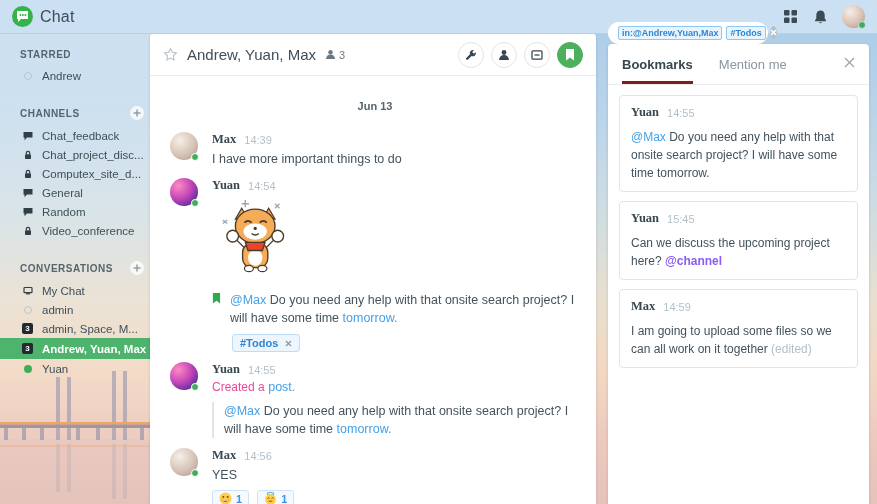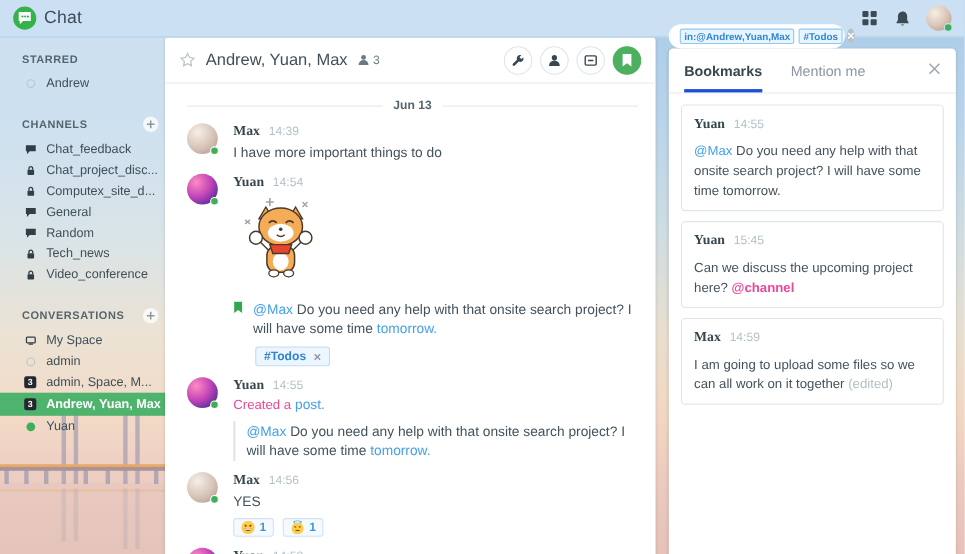--- a/index.html
+++ b/index.html
@@ -59,58 +59,58 @@
   .chat-header { height:42px; display:flex; align-items:center; padding:0 13px;
     border-bottom:1px solid #e8ecee; }
   .chat-title { font-size:15px; color:#414f59; margin:0 9px; }
   .member-count { display:flex; align-items:center; gap:3px; font-size:11px; color:#6a7a84; }
   .hdr-actions { margin-left:auto; display:flex; gap:7px; }
   .circle-btn { width:26px; height:26px; border-radius:50%; border:1px solid #dfe5e8;
     background:#fff; display:flex; align-items:center; justify-content:center; color:#37474f; }
   .circle-btn.green { background:#4cb05e; border-color:#4cb05e; color:#fff; }
 
   .messages { padding:12px 16px 0 20px; height:calc(100% - 42px); overflow:hidden; }
-  .date-divider { display:flex; align-items:center; gap:10px; margin:2px 0 4px; }
+  .date-divider { display:flex; align-items:center; gap:10px; margin:2px 0 4px;flex-direction:column; }
   .date-divider .line { flex:1; height:1px; background:#e4e8ea; }
   .date-divider .date { font-size:11px; font-weight:bold; color:#55646e; }
 
   .msg { display:flex; margin-top:10px; }
   .avatar { width:28px; height:28px; border-radius:50%; position:relative; flex:none; margin-right:14px; }
   .avatar .status-dot { border-color:#fff; }
   .avatar.max { background:radial-gradient(circle at 35% 30%, #f6efe7, #d6c3b6 55%, #ab928a); }
   .avatar.yuan { background:radial-gradient(circle at 30% 28%, #ff8ac2, #c043b8 48%, #4b2f93 85%); }
   .msg-content { flex:1; min-width:0; }
   .msg-head { display:flex; align-items:center; gap:8px; }
   .sender { font-weight:bold; font-size:12.5px; color:#37474f;font-family:Liberation Serif, serif; }
   .time { font-size:11px; color:#b3bfc7; }
   .msg-text { font-size:12.5px; color:#44525c; margin-top:3px; line-height:1.45; }
   .blue { color:#45a1e8; }
   .muted { color:#b3bfc7; }
-  .green-mention { color:#ec4899; font-weight:bold; }
+  .green-mention { color:#8b5cf6; font-weight:bold; }
   .sys-line { font-size:12px; color:#ec4899; }
 
   .todo-row { display:flex; gap:9px; margin:9px 0 0 42px; align-items:flex-start; }
   .todo-row .bm { margin-top:2px; flex:none; }
   .tag-row { margin:6px 0 0 62px; }
   .tag-chip { display:inline-flex; align-items:center; gap:7px; background:#edf6fe;
     border:1px solid #bedcf5; border-radius:3px; padding:2px 7px;
     font-size:11px; font-weight:bold; color:#2f86d2; }
   .quote-block { border-left:2px solid #dfe5e8; padding-left:10px; margin-top:5px; }
   .reactions { display:flex; gap:8px; margin-top:6px; }
   .react { display:inline-flex; align-items:center; gap:4px; border:1px solid #cfe3f5;
     background:#f5fafe; border-radius:3px; padding:1px 6px; font-size:11px;
     font-weight:bold; color:#3d96e0; }
 
   
   .right-panel { position:absolute; left:608px; top:44px; width:261px; bottom:0;
     background:#fff; z-index:3; border-radius:4px 4px 0 0; box-shadow:0 1px 3px rgba(0,0,0,.15); }
   .panel-header { display:flex; align-items:flex-start; padding:13px 14px 0;
     border-bottom:1px solid #e8ecee; }
   .tab { font-size:13px; color:#8a96a0; padding-bottom:9px; }
-  .tab.active { font-weight:bold; color:#37474f; border-bottom:3px solid #1d4ed8; margin-right:26px; }
+  .tab.active { font-weight:bold; color:#37474f; border-bottom:3px solid #7f1d1d; margin-right:26px; }
   .panel-close { margin-left:auto; color:#9aa5ad; display:flex; }
   .cards { padding:10px 11px; display:flex; flex-direction:column; gap:9px; }
   .card { border:1px solid #dfe5e8; border-radius:4px; padding:9px 11px; }
   .card-head { display:flex; align-items:center; gap:8px; }
   .card-text { font-size:12px; color:#44525c; margin-top:8px; line-height:1.5; }
 </style>
 </head>
 <body>
 
 <svg class="bridge" width="160" height="135" viewBox="0 0 160 135">
@@ -242,50 +242,41 @@
       </span>
     <span class="lbl">Random</span>
   </div>
   <div class="side-item">
     <span class="icon10">
         <svg width="10" height="10" viewBox="0 0 10 10" fill="currentColor">
           <rect x="2" y="4.3" width="6" height="4.7" rx="0.8"></rect>
           <path d="M3.3 4.3V3.1a1.7 1.7 0 013.4 0v1.2" fill="none" stroke="currentColor" stroke-width="1.2"></path>
         </svg>
       </span>
-    <span class="lbl">Tech_news</span>
-  </div>
-  <div class="side-item">
-    <span class="icon10">
-        <svg width="10" height="10" viewBox="0 0 10 10" fill="currentColor">
-          <rect x="2" y="4.3" width="6" height="4.7" rx="0.8"></rect>
-          <path d="M3.3 4.3V3.1a1.7 1.7 0 013.4 0v1.2" fill="none" stroke="currentColor" stroke-width="1.2"></path>
-        </svg>
-      </span>
     <span class="lbl">Video_conference</span>
   </div>
 
   <div class="side-gap"></div>
   <div class="section-label">
     <span>CONVERSATIONS</span>
     <span class="add-btn">
         <svg width="8" height="8" viewBox="0 0 8 8">
           <line x1="4" y1="0.5" x2="4" y2="7.5" stroke="#8a9aa3" stroke-width="1.4"></line>
           <line x1="0.5" y1="4" x2="7.5" y2="4" stroke="#8a9aa3" stroke-width="1.4"></line>
         </svg>
       </span>
   </div>
   <div class="side-item">
     <span class="icon10">
         <svg width="10" height="10" viewBox="0 0 10 10" fill="currentColor">
           <rect x="1" y="1.5" width="8" height="5.2" rx="0.8" fill="none" stroke="currentColor" stroke-width="1.2"></rect>
           <rect x="3" y="7.2" width="4" height="1.2"></rect>
         </svg>
       </span>
-    <span class="lbl">My Space</span>
+    <span class="lbl">My Chat</span>
   </div>
   <div class="side-item">
     <span class="icon10">
         <span class="ring"></span>
       </span>
     <span class="lbl">admin</span>
   </div>
   <div class="side-item">
     <span class="icon10">
         <span class="badge3">3</span>

